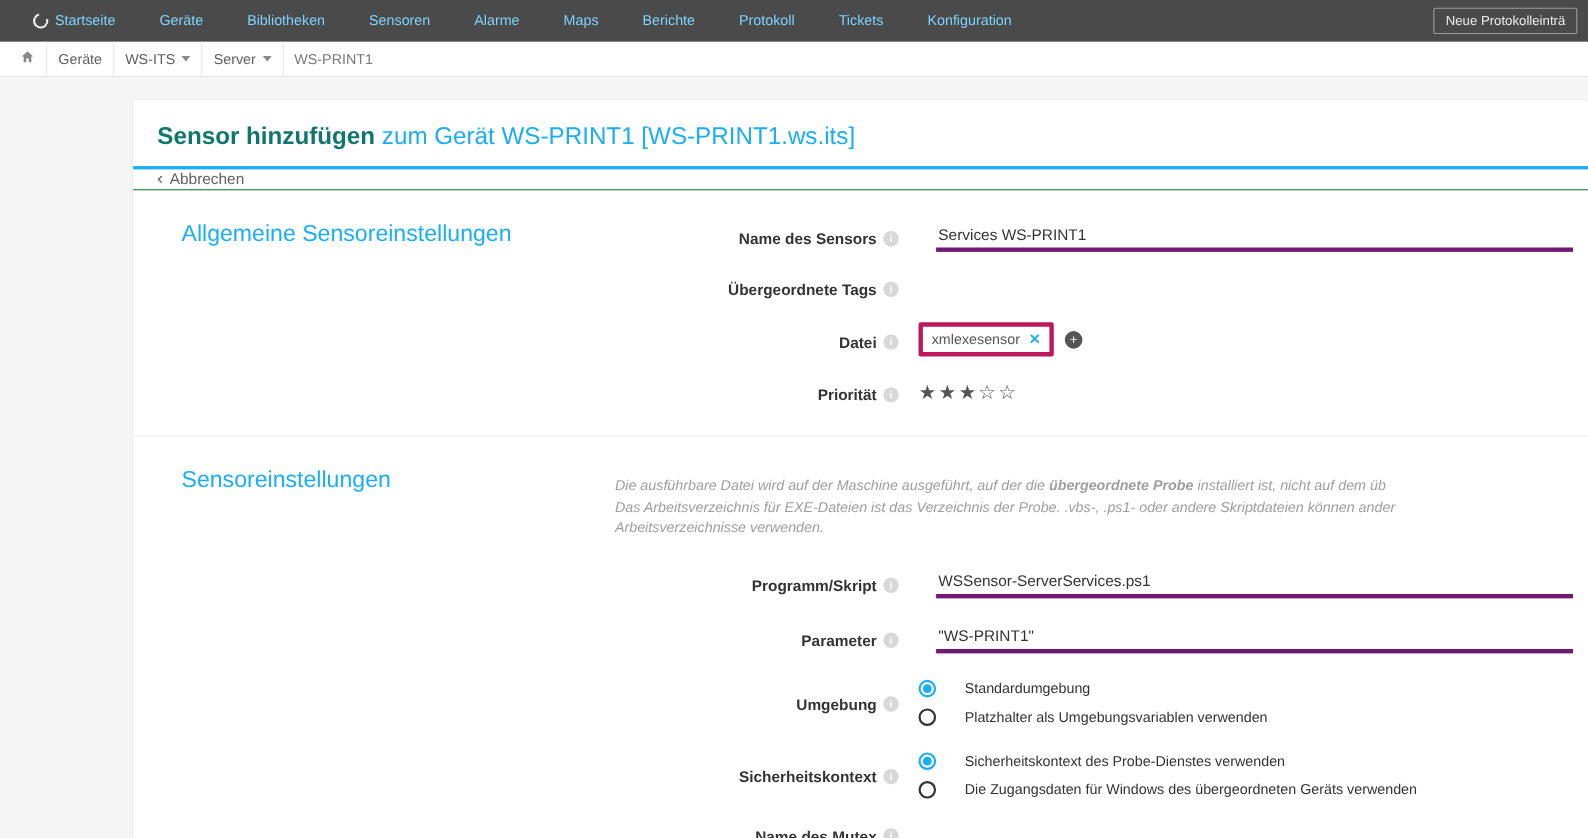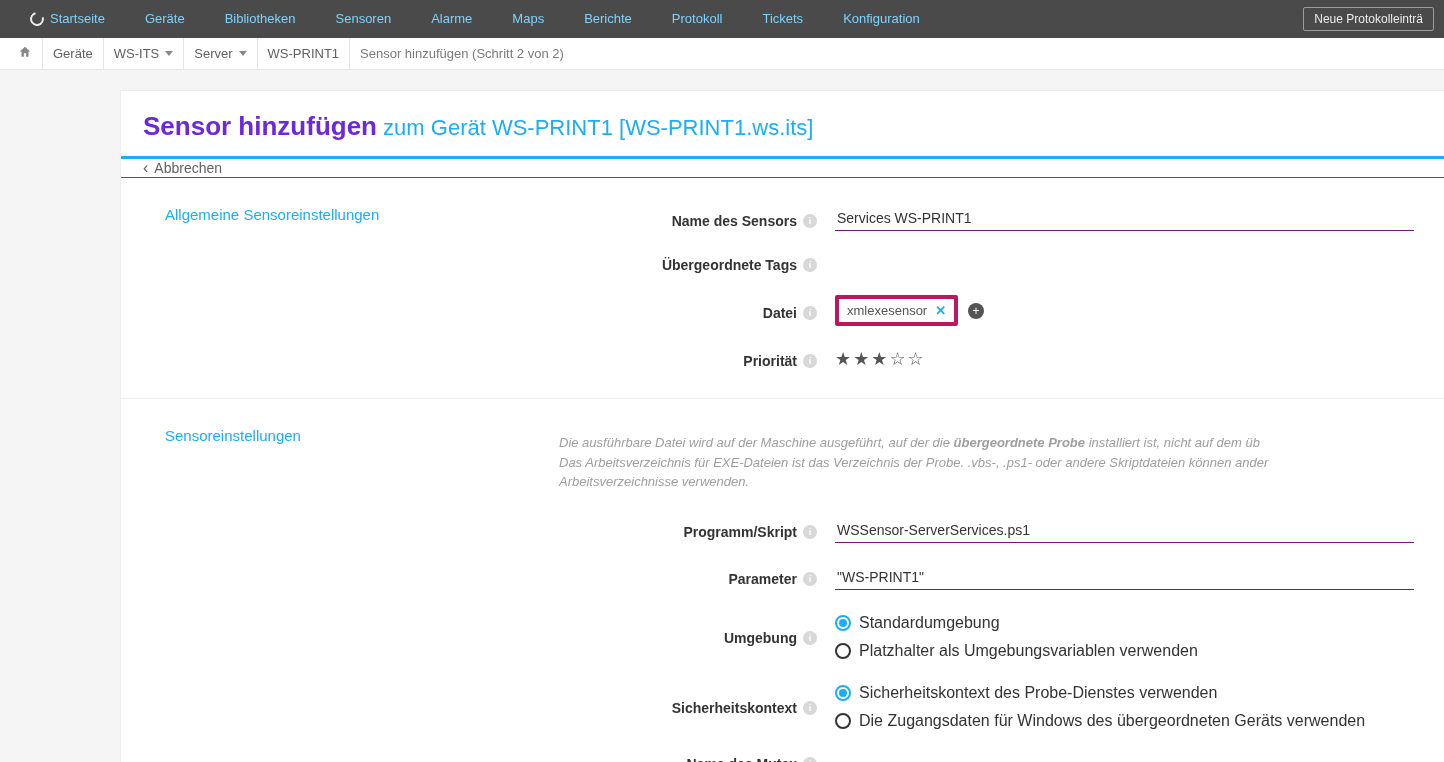--- a/index.html
+++ b/index.html
@@ -14,51 +14,51 @@
   
   
   .breadcrumb { background:#fff; height:32px; border-bottom:1px solid #e6e6e6; display:flex; align-items:center; padding:0 8px; font-size:13px; color:#606060; }
   .crumb { padding:0 10px; border-right:1px solid #e6e6e6; height:32px; display:flex; align-items:center; gap:6px; cursor:pointer;}
   .crumb:last-child { border-right:none; color:#7a7a7a;}
   .chev-down { width:0; height:0; border-left:4px solid transparent; border-right:4px solid transparent; border-top:5px solid #888;}
   
   
   .main { margin-left:120px; margin-top:20px; background:#fff; border-top:1px solid #eee; border-left:1px solid #eee;}
   .header-row { padding:20px 22px 14px 22px; border-bottom:3px solid #1aaef5; }
-  .header-title { font-size:26px; font-weight:600; color:#6d28d9; }
+  .header-title { font-size:22px; font-weight:600; color:#0f766e; }
   .header-sub { font-size:22px; font-weight:400; color:#1aaef5; }
   .back-row { padding:0 22px; border-bottom:1px solid #15803d; }
   .back-link { color:#606060; font-size:14px; cursor:pointer; }
   .back-link::before { content:"‹"; margin-right:6px; font-size:16px;}
   
   .section { display:flex; padding:28px 30px 28px 44px; border-bottom:1px solid #eee; }
-  .section-title { width:380px; flex-shrink:0; color:#1aaef5; font-size:15px; font-weight:500; padding-right:20px;}
+  .section-title { width:380px; flex-shrink:0; color:#1aaef5; font-size:21px; font-weight:500; padding-right:20px;}
   .section-body { flex:1; }
   
   .form-row { display:flex; align-items:center; margin-bottom:22px; }
   .form-label { width:290px; flex-shrink:0; text-align:right; padding-right:18px; font-weight:600; font-size:14px; color:#333; padding-top:4px; display:flex; justify-content:flex-end; align-items:center; gap:6px;}
   .info-icon { display:inline-block; width:14px; height:14px; border-radius:50%; background:#d8d8d8; color:#fff; font-size:9px; line-height:14px; text-align:center; font-weight:700; cursor:help;}
   .form-control { flex:1; }
-  .form-input { width:100%; max-width:700px; border:none; border-bottom:1px solid #701a75; padding:4px 2px; font-size:14px; color:#333; outline:none;}
+  .form-input { width:100%; max-width:700px; border:none; border-bottom:4px solid #701a75; padding:4px 2px; font-size:14px; color:#333; outline:none;margin-left:16px;}
   
   .tag-box { display:inline-flex; align-items:center; gap:10px; }
   .tag { border:4px solid #be185d; border-radius:2px; padding:4px 8px; font-size:13px; color:#555; display:flex; align-items:center; gap:8px;}
   .tag-remove { color:#1aaef5; font-weight:700; cursor:pointer; }
   .tag-add { width:16px; height:16px; border-radius:50%; background:#555; color:#fff; font-size:12px; line-height:16px; text-align:center; cursor:pointer;}
   
   .stars { display:flex; gap:2px; font-size:18px; color:#555;}
   .star { cursor:pointer; }
   
   .info-banner { display:flex; margin-bottom:20px;flex-direction:column; }
   .info-bar { width:20px; background:#1aaef5; flex-shrink:0;}
   .info-text { padding:6px 14px; color:#9e9e9e; font-style:italic; font-size:13px; line-height:1.5;}
   .info-text b { color:#9e9e9e; font-style:italic; font-weight:700;}
   
   .radio-group { display:flex; flex-direction:column; gap:10px; padding-top:2px;}
-  .radio-item { display:flex; align-items:center; gap:8px; font-size:16px; color:#333; cursor:pointer;}
+  .radio-item { display:flex; align-items:center; gap:26px; font-size:13px; color:#333; cursor:pointer;}
   .radio { width:16px; height:16px; border:2px solid #333; border-radius:50%; display:flex; align-items:center; justify-content:center; flex-shrink:0;}
   .radio.checked { border-color:#1aaef5; }
   .radio.checked::after { content:""; width:8px; height:8px; background:#1aaef5; border-radius:50%;}
   
   .home-icon svg { width:14px; height:14px; fill:#888;}
   .logo-ring { width:14px; height:14px; border:2px solid #ececec; border-radius:50%; border-top-color:transparent; transform:rotate(30deg);}
 </style>
 </head>
 <body>
 
@@ -115,23 +115,20 @@
   <div class="crumb">
       <span>WS-ITS</span>
       <span class="chev-down"></span>
     </div>
   <div class="crumb">
       <span>Server</span>
       <span class="chev-down"></span>
     </div>
   <div class="crumb">
       <span>WS-PRINT1</span>
-    </div>
-  <div class="crumb">
-      <span>Sensor hinzufügen (Schritt 2 von 2)</span>
     </div>
 </div>
 
 <div class="main">
   <div class="header-row">
     <span class="header-title">Sensor hinzufügen</span><span class="header-sub"> zum Gerät WS-PRINT1 [WS-PRINT1.ws.its]</span>
   </div>
   <div class="back-row">
     <span class="back-link">Abbrechen</span>
   </div>

